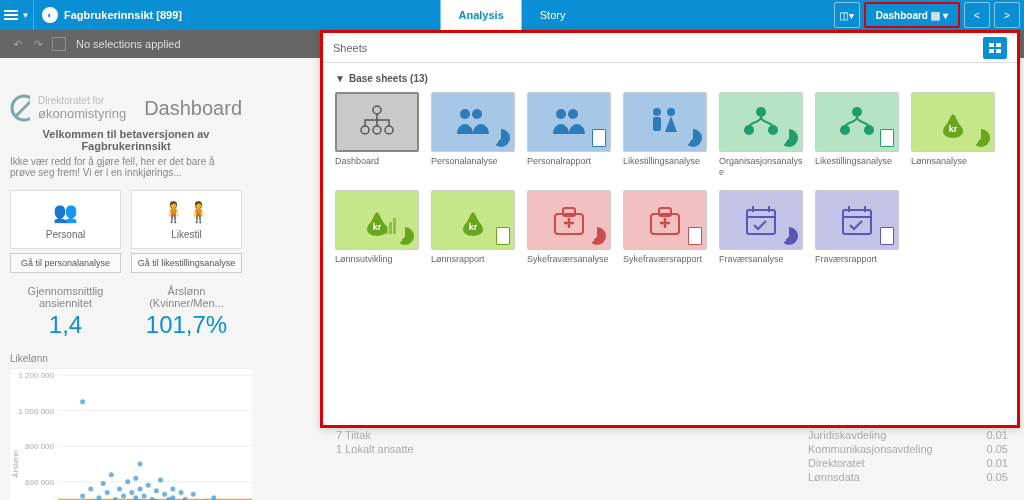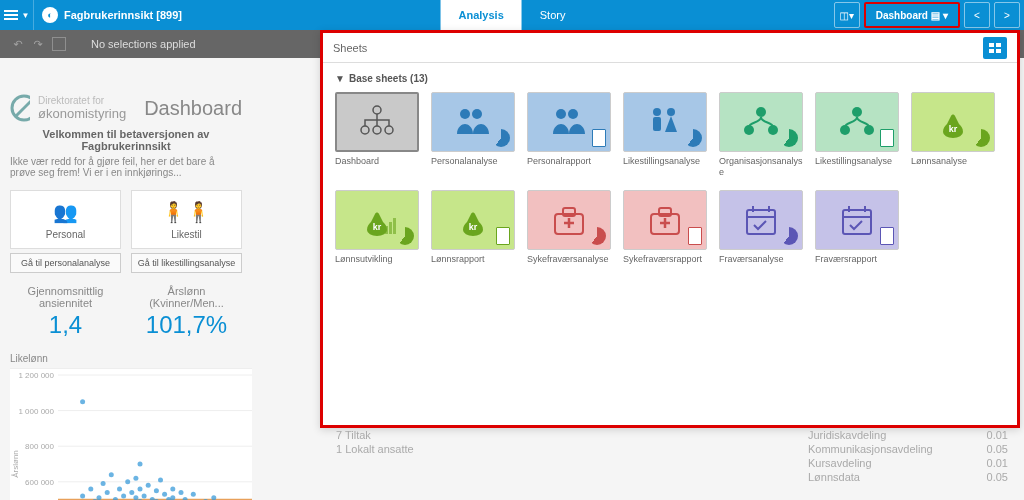--- a/index.html
+++ b/index.html
@@ -87,21 +87,21 @@
     <div class="rbtn dash-btn"><span>Dashboard</span>&nbsp;▤&nbsp;▾</div>
     <div class="rbtn navbtn">&lt;</div>
     <div class="rbtn navbtn">&gt;</div>
   </div>
 </div>
 
 <div class="selbar">
   <span class="arrow">↶</span>
   <span class="arrow">↷</span>
   <span class="sq"></span>
-  <span style="margin-left:21px;">No selections applied</span>
+  <span style="margin-left:6px;">No selections applied</span>
 </div>
 
 <div class="bg-left">
   <div class="logo-row">
     <svg width="28" height="28">
         <circle cx="14" cy="14" r="12" fill="none" stroke="#7aa" stroke-width="3"></circle>
         <line x1="6" y1="22" x2="22" y2="6" stroke="#7aa" stroke-width="3"></line>
       </svg>
     <div>
       <div class="oko2">Direktoratet for</div>
@@ -402,21 +402,21 @@
     <div class="bl-right" id="bl-right">
         <div>
           <span>Juridiskavdeling</span>
           <span>0.01</span>
         </div>
         <div>
           <span>Kommunikasjonsavdeling</span>
           <span>0.05</span>
         </div>
         <div>
-          <span>Kursavdeling</span>
+          <span>Direktoratet</span>
           <span>0.01</span>
         </div>
         <div>
           <span>Lønnsdata</span>
           <span>0.05</span>
         </div>
       </div>
   </div>
   <div class="axis" id="bl-axis">
       <span>0</span>

